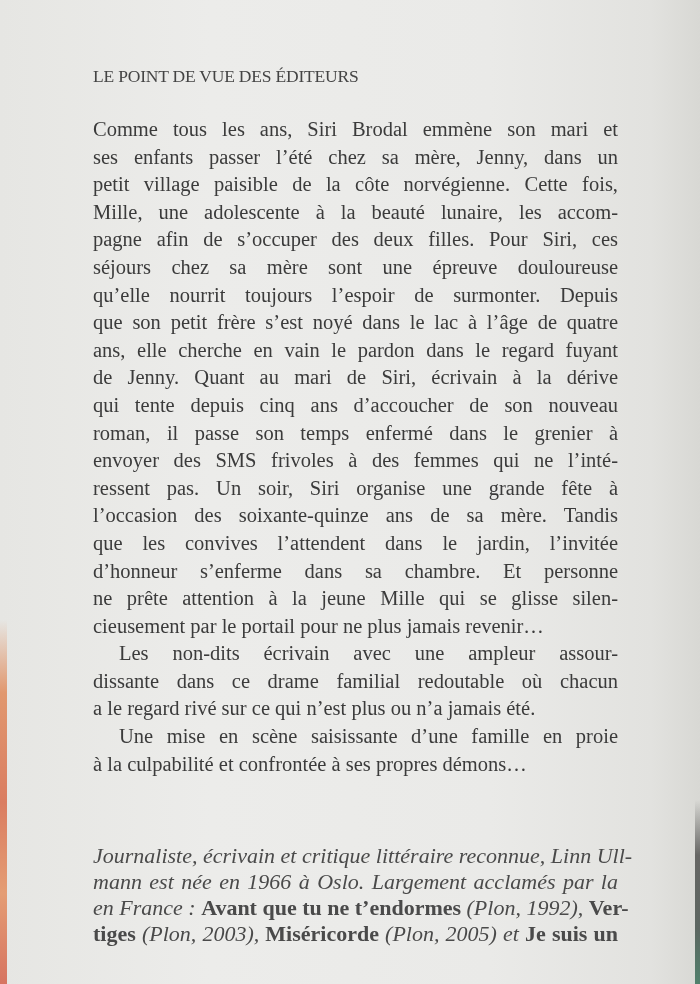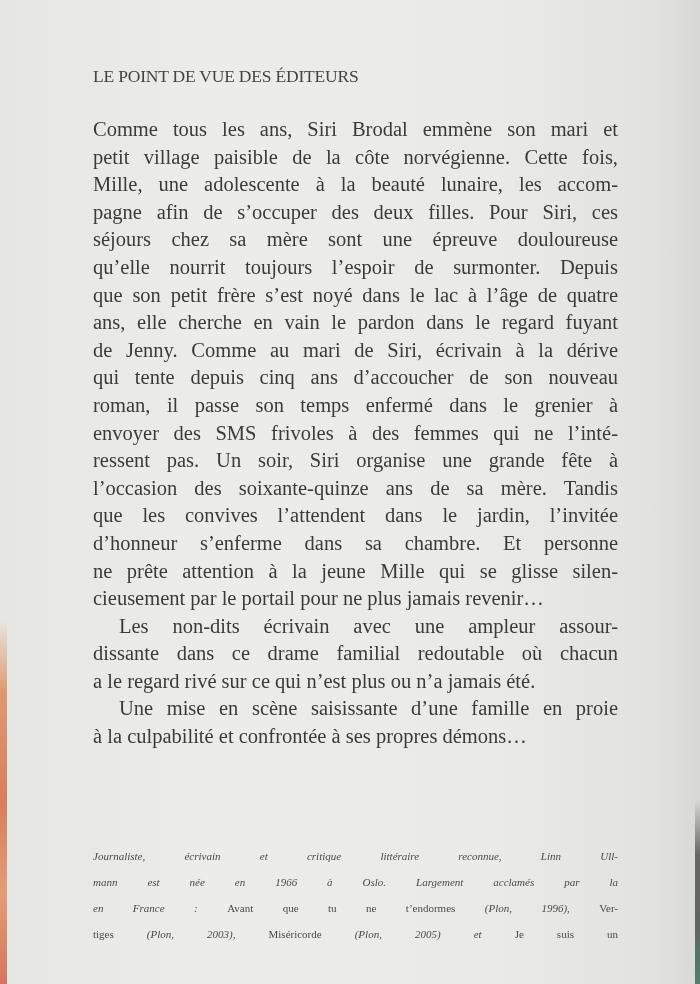--- a/index.html
+++ b/index.html
@@ -71,54 +71,56 @@
     .line.indent {
       padding-left: 26px;
     }
     .bio {
       position: absolute;
       top: 843px;
       left: 0;
       width: 525px;
     }
     .bio .bline {
-      font-size: 11px;
+      font-size: 22px;
       font-style: italic;
       line-height: 26px;
       height: 26px;
       white-space: nowrap;
       text-align: justify;
       text-align-last: justify;
       color: #4a4a4a;
     }
     .bio .bline .up {
       font-style: normal;
+      font-weight: bold;
     }
   </style>
 </head>
 <body>
 
 <div class="page">
   <div class="edge-left"></div>
   <div class="edge-right"></div>
 
   <div class="content">
     <div class="heading">LE POINT DE VUE DES ÉDITEURS</div>
 
     <div class="body-lines">
 
       <div class="line">Comme tous les ans, Siri Brodal emmène son mari et</div>
+      <div class="line">ses enfants passer l’été chez sa mère, Jenny, dans un</div>
       <div class="line">petit village paisible de la côte norvégienne. Cette fois,</div>
       <div class="line">Mille, une adolescente à la beauté lunaire, les accom-</div>
       <div class="line">pagne afin de s’occuper des deux filles. Pour Siri, ces</div>
       <div class="line">séjours chez sa mère sont une épreuve douloureuse</div>
       <div class="line">qu’elle nourrit toujours l’espoir de surmonter. Depuis</div>
       <div class="line">que son petit frère s’est noyé dans le lac à l’âge de quatre</div>
       <div class="line">ans, elle cherche en vain le pardon dans le regard fuyant</div>
-      <div class="line">de Jenny. Comme au mari de Siri, écrivain à la dérive</div>
+      <div class="line">de Jenny. Quant au mari de Siri, écrivain à la dérive</div>
       <div class="line">qui tente depuis cinq ans d’accoucher de son nouveau</div>
       <div class="line">roman, il passe son temps enfermé dans le grenier à</div>
       <div class="line">envoyer des SMS frivoles à des femmes qui ne l’inté-</div>
       <div class="line">ressent pas. Un soir, Siri organise une grande fête à</div>
       <div class="line">l’occasion des soixante-quinze ans de sa mère. Tandis</div>
       <div class="line">que les convives l’attendent dans le jardin, l’invitée</div>
       <div class="line">d’honneur s’enferme dans sa chambre. Et personne</div>
       <div class="line">ne prête attention à la jeune Mille qui se glisse silen-</div>
       <div class="line last">cieusement par le portail pour ne plus jamais revenir…</div>
 
@@ -126,17 +128,17 @@
       <div class="line">dissante dans ce drame familial redoutable où chacun</div>
       <div class="line last">a le regard rivé sur ce qui n’est plus ou n’a jamais été.</div>
 
       <div class="line indent">Une mise en scène saisissante d’une famille en proie</div>
       <div class="line last">à la culpabilité et confrontée à ses propres démons…</div>
     </div>
 
     <div class="bio">
       <div class="bline"><span>Journaliste, écrivain et critique littéraire reconnue, Linn Ull-</span></div>
       <div class="bline"><span>mann est née en 1966 à Oslo. Largement acclamés par la</span></div>
-      <div class="bline"><span>en France : </span><span class="up">Avant que tu ne t’endormes</span><span> (Plon, 1996), </span><span class="up">Ver-</span></div>
+      <div class="bline"><span>en France : </span><span class="up">Avant que tu ne t’endormes</span><span> (Plon, 1992), </span><span class="up">Ver-</span></div>
       <div class="bline"><span class="up">tiges</span><span> (Plon, 2003), </span><span class="up">Miséricorde</span><span> (Plon, 2005) </span><span>et</span><span class="up"> Je suis un</span></div>
     </div>
   </div>
 </div>
 
 </body></html>

